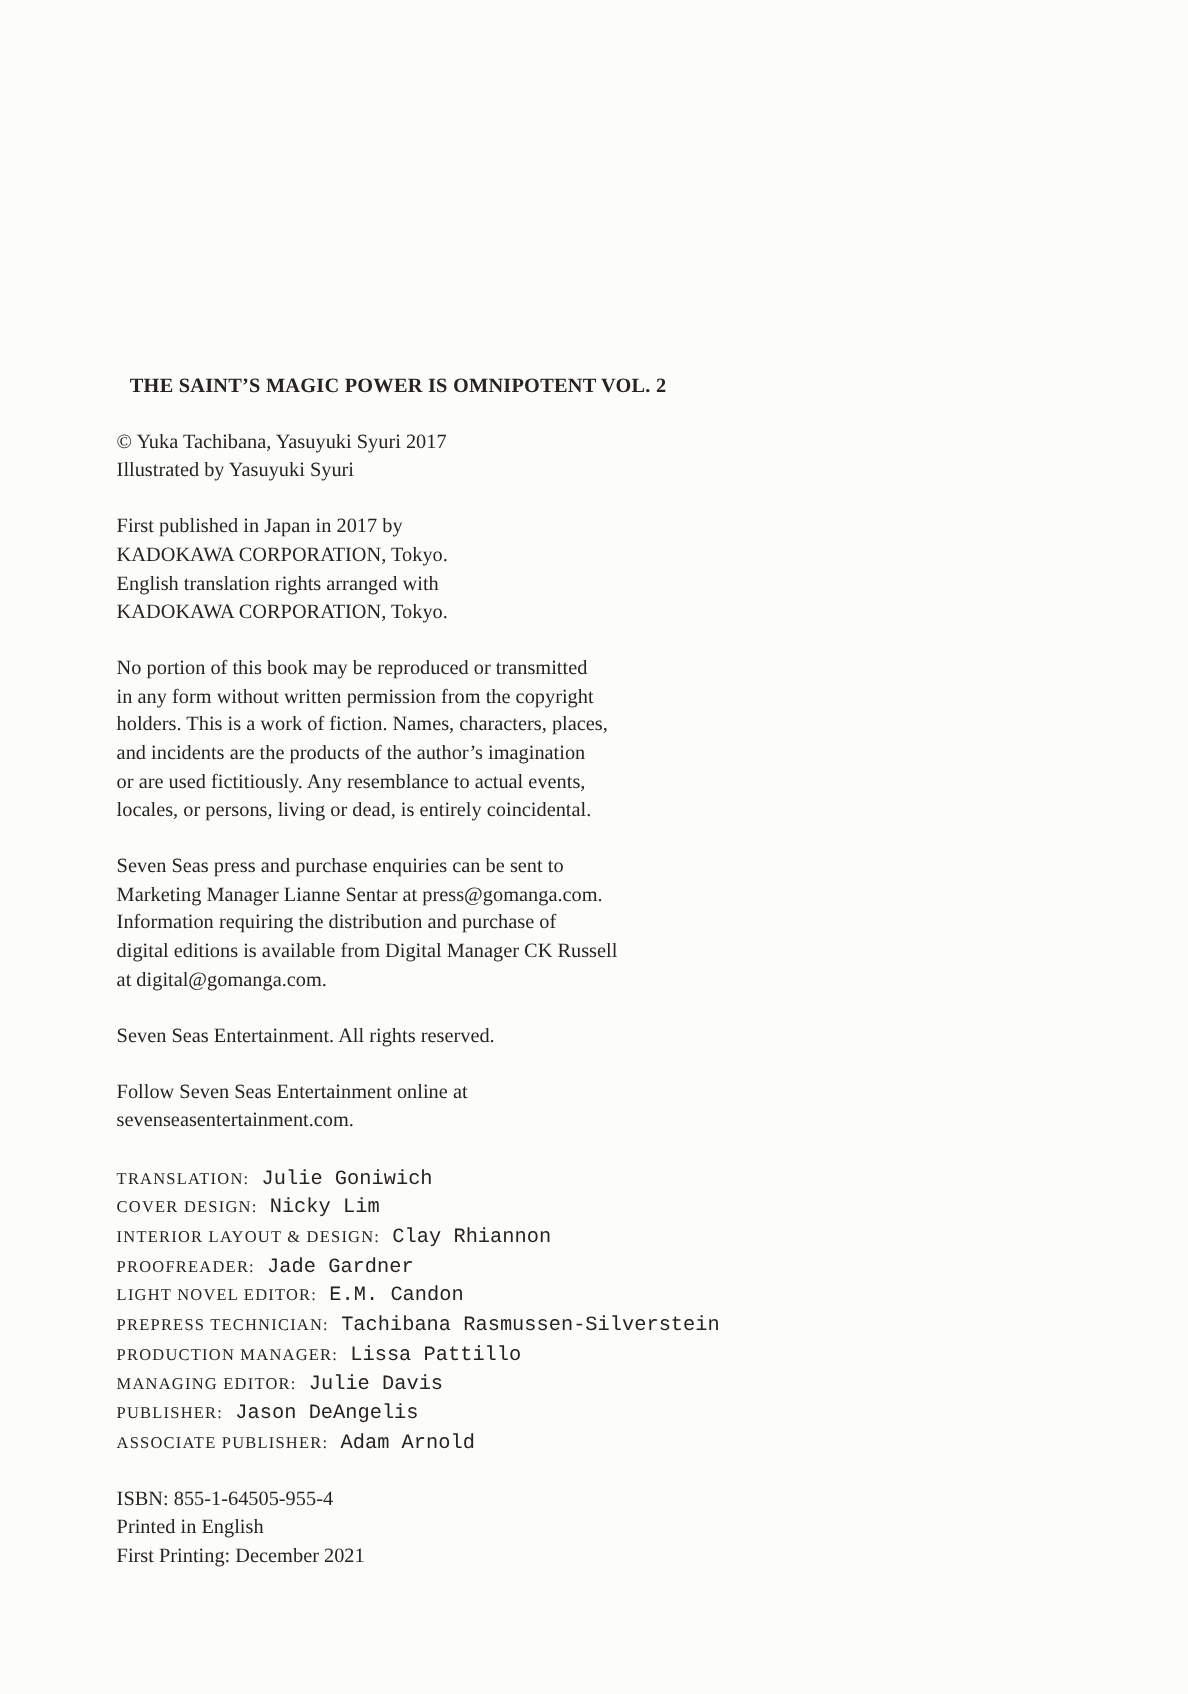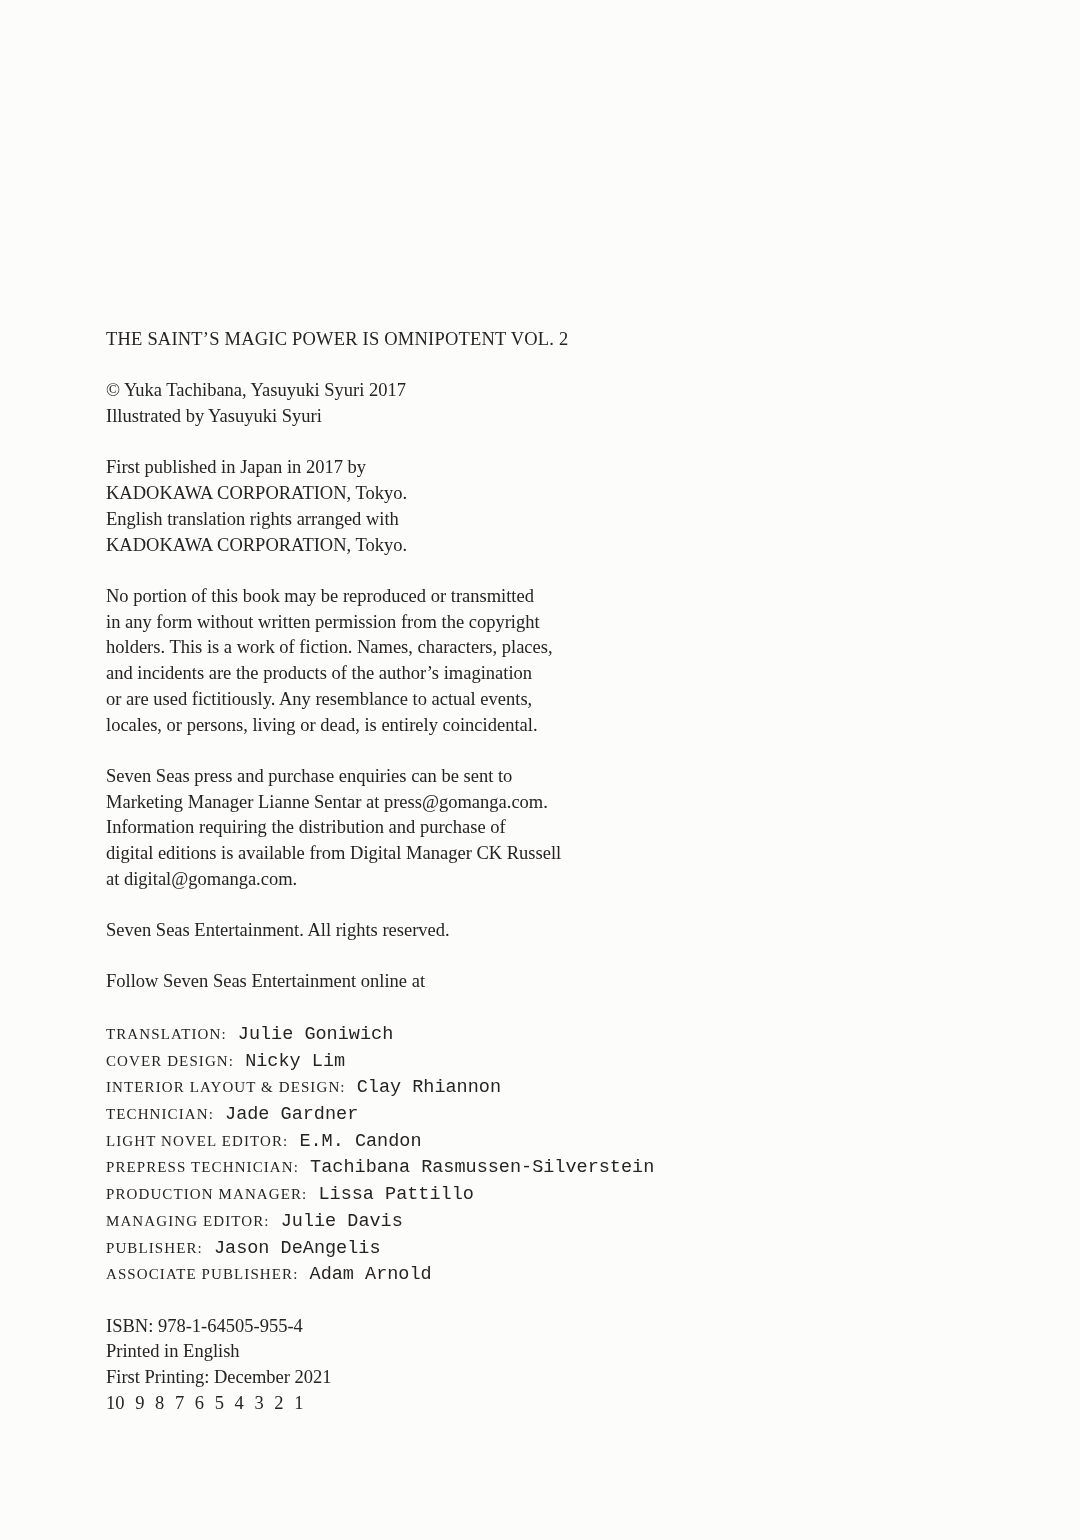--- a/index.html
+++ b/index.html
@@ -26,22 +26,22 @@
     top: 327px;
     width: 620px;
   }
   .line {
     display: block;
     font-size: 18.5px;
     line-height: 25.7px;
     white-space: pre;
   }
   h1.line {
-    font-weight: normal;
-    margin: 0;
+    font-weight: bold;
+    margin: 12px;
     letter-spacing: 0.2px;
   }
   .para {
     margin: 0 0 25.7px 0;
   }
   .title-block {
     margin-bottom: 25.7px;
   }
   .credit-line {
     display: block;
@@ -105,36 +105,36 @@
       <span class="line">digital editions is available from Digital Manager CK Russell</span>
       <span class="line">at digital@gomanga.com.</span>
     </p>
 
     <p class="para">
       <span class="line">Seven Seas Entertainment. All rights reserved.</span>
     </p>
 
     <p class="para">
       <span class="line">Follow Seven Seas Entertainment online at</span>
+      <span class="line">sevenseasentertainment.com.</span>
     </p>
 
     <div class="credits">
       <span class="credit-line"><span class="credit-label">TRANSLATION:</span><span class="credit-name"> Julie Goniwich</span></span>
       <span class="credit-line"><span class="credit-label">COVER DESIGN:</span><span class="credit-name"> Nicky Lim</span></span>
       <span class="credit-line"><span class="credit-label">INTERIOR LAYOUT &amp; DESIGN:</span><span class="credit-name"> Clay Rhiannon</span></span>
-      <span class="credit-line"><span class="credit-label">TECHNICIAN:</span><span class="credit-name"> Jade Gardner</span></span>
+      <span class="credit-line"><span class="credit-label">PROOFREADER:</span><span class="credit-name"> Jade Gardner</span></span>
       <span class="credit-line"><span class="credit-label">LIGHT NOVEL EDITOR:</span><span class="credit-name"> E.M. Candon</span></span>
       <span class="credit-line"><span class="credit-label">PREPRESS TECHNICIAN:</span><span class="credit-name"> Tachibana Rasmussen-Silverstein</span></span>
       <span class="credit-line"><span class="credit-label">PRODUCTION MANAGER:</span><span class="credit-name"> Lissa Pattillo</span></span>
       <span class="credit-line"><span class="credit-label">MANAGING EDITOR:</span><span class="credit-name"> Julie Davis</span></span>
       <span class="credit-line"><span class="credit-label">PUBLISHER:</span><span class="credit-name"> Jason DeAngelis</span></span>
       <span class="credit-line"><span class="credit-label">ASSOCIATE PUBLISHER:</span><span class="credit-name"> Adam Arnold</span></span>
     </div>
 
     <div class="imprint">
-      <span class="line">ISBN: 978-1-64505-955-4</span>
+      <span class="line">ISBN: 855-1-64505-955-4</span>
       <span class="line">Printed in English</span>
       <span class="line">First Printing: December 2021</span>
-      <span class="line number-line">10 9 8 7 6 5 4 3 2 1</span>
     </div>
 
   </div>
 </div>
 
 </body></html>

